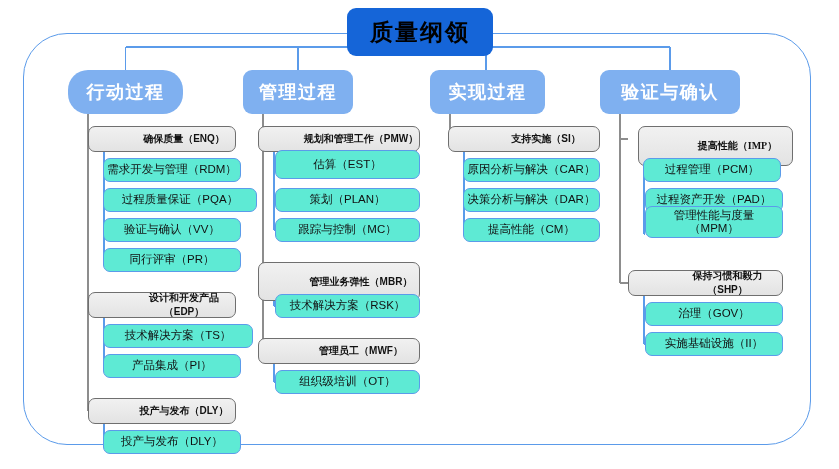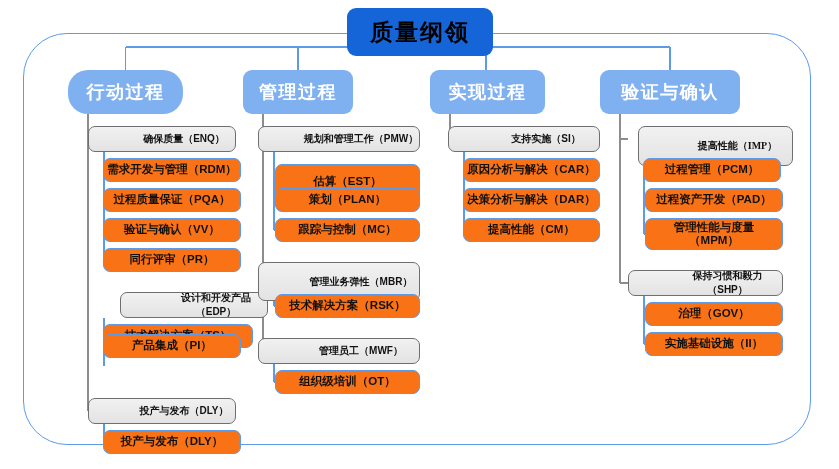--- a/index.html
+++ b/index.html
@@ -65,26 +65,26 @@
     display:flex;align-items:center;justify-content:center;
     box-sizing:border-box;
     text-align:center;
     z-index:3;
     padding-left:44px;
   }
 
   
   .itm{
     position:absolute;
-    background:#f97316;
+    background:#5eead4;
     border:1.2px solid #5B9BEA;
     border-radius:7px;
     color:#111111;
     font-size:11.5px;
-    font-weight:700;
+    font-weight:400;
     display:flex;align-items:center;justify-content:center;
     box-sizing:border-box;
     text-align:center;
     line-height:1.15;
     z-index:3;
   }
 
   
   .vline{position:absolute;width:1.4px;background:#5B9BEA;z-index:1;}
   .hline{position:absolute;height:1.4px;background:#5B9BEA;z-index:1;}
@@ -101,45 +101,45 @@
   <div class="root-title">质量纲领</div>
 
   <div id="layer">
       <div class="vline" style="left: 124.8px; top: 47px; height: 23px;"></div>
       <div class="cat" style="left: 68px; top: 70px; width: 115px; border-radius: 20px;">行动过程</div>
       <div class="hline dark" style="left: 88px; top: 138.3px; width: 0px;"></div>
       <div class="grp" style="left: 88px; top: 126px; width: 148px; height: 26px;">确保质量（ENQ）</div>
       <div class="hline" style="left: 104px; top: 169.3px;"></div>
       <div class="itm" style="left: 103px; top: 158px; width: 138px; height: 24px;">需求开发与管理（RDM）</div>
       <div class="hline" style="left: 104px; top: 199.3px;"></div>
-      <div class="itm" style="left: 103px; top: 188px; width: 138px; height: 24px;">过程质量保证（PQA）</div>
+      <div class="itm" style="left: 103px; top: 188px; width: 154px; height: 24px;">过程质量保证（PQA）</div>
       <div class="hline" style="left: 104px; top: 229.3px;"></div>
       <div class="itm" style="left: 103px; top: 218px; width: 138px; height: 24px;">验证与确认（VV）</div>
       <div class="hline" style="left: 104px; top: 259.3px;"></div>
       <div class="itm" style="left: 103px; top: 248px; width: 138px; height: 24px;">同行评审（PR）</div>
       <div class="vline" style="left: 103.3px; top: 152px; height: 108px;"></div>
       <div class="hline dark" style="left: 88px; top: 304.3px; width: 0px;"></div>
-      <div class="grp" style="left: 88px; top: 292px; width: 148px; height: 26px; margin-left: 32px;">设计和开发产品（EDP）</div>
+      <div class="grp" style="left: 88px; top: 292px; width: 148px; height: 26px;">设计和开发产品（EDP）</div>
       <div class="hline" style="left: 104px; top: 335.3px;"></div>
       <div class="itm" style="left: 103px; top: 324px; width: 150px; height: 24px;">技术解决方案（TS）</div>
       <div class="hline" style="left: 104px; top: 365.3px;"></div>
-      <div class="itm" style="left: 103px; top: 334px; width: 138px; height: 24px;">产品集成（PI）</div>
+      <div class="itm" style="left: 103px; top: 354px; width: 138px; height: 24px;">产品集成（PI）</div>
       <div class="vline" style="left: 103.3px; top: 318px; height: 48px;"></div>
       <div class="hline dark" style="left: 88px; top: 410.3px; width: 0px;"></div>
       <div class="grp" style="left: 88px; top: 398px; width: 148px; height: 26px;">投产与发布（DLY）</div>
       <div class="hline" style="left: 104px; top: 441.3px;"></div>
       <div class="itm" style="left: 103px; top: 430px; width: 138px; height: 24px;">投产与发布（DLY）</div>
       <div class="vline" style="left: 103.3px; top: 424px; height: 18px;"></div>
       <div class="vline dark" style="left: 87.3px; top: 114px; height: 297px;"></div>
       <div class="vline" style="left: 297.3px; top: 47px; height: 23px;"></div>
       <div class="cat" style="left: 243px; top: 70px; width: 110px;">管理过程</div>
       <div class="hline dark" style="left: 263px; top: 138.3px;"></div>
       <div class="grp" style="left: 258px; top: 126px; width: 162px; height: 26px;">规划和管理工作（PMW）</div>
       <div class="hline" style="left: 274px; top: 169.3px; width: 1px;"></div>
-      <div class="itm" style="left: 275px; top: 164px; width: 145px; height: 36px;">估算（EST）</div>
+      <div class="itm" style="left: 275px; top: 150px; width: 145px; height: 29px;">估算（EST）</div>
       <div class="hline" style="left: 274px; top: 199.3px; width: 1px;"></div>
       <div class="itm" style="left: 275px; top: 188px; width: 145px; height: 24px;">策划（PLAN）</div>
       <div class="hline" style="left: 274px; top: 229.3px; width: 1px;"></div>
       <div class="itm" style="left: 275px; top: 218px; width: 145px; height: 24px;">跟踪与控制（MC）</div>
       <div class="vline" style="left: 273.3px; top: 152px; height: 78px;"></div>
       <div class="hline dark" style="left: 263px; top: 274.3px;"></div>
       <div class="grp" style="left: 258px; top: 262px; width: 162px; height: 39px;">管理业务弹性（MBR）</div>
       <div class="hline" style="left: 274px; top: 305.3px; width: 1px;"></div>
       <div class="itm" style="left: 275px; top: 294px; width: 145px; height: 24px;">技术解决方案（RSK）</div>
       <div class="vline" style="left: 273.3px; top: 288px; height: 18px;"></div>
@@ -163,21 +163,21 @@
       <div class="vline dark" style="left: 449.3px; top: 114px; height: 25px;"></div>
       <div class="vline" style="left: 669.3px; top: 47px; height: 23px;"></div>
       <div class="cat" style="left: 600px; top: 70px; width: 140px;">验证与确认</div>
       <div class="hline dark" style="left: 620px; top: 138.3px; width: 8px;"></div>
       <div class="grp" style="left: 638px; top: 126px; width: 155px; height: 40px; font-family: Liberation Serif, serif;">提高性能（IMP）</div>
       <div class="hline" style="left: 644px; top: 169.3px; width: 1px;"></div>
       <div class="itm" style="left: 643px; top: 158px; width: 138px; height: 24px;">过程管理（PCM）</div>
       <div class="hline" style="left: 644px; top: 199.3px; width: 1px;"></div>
       <div class="itm" style="left: 645px; top: 188px; width: 138px; height: 24px;">过程资产开发（PAD）</div>
       <div class="hline" style="left: 644px; top: 233.3px; width: 1px;"></div>
-      <div class="itm" style="left: 645px; top: 218px; width: 138px; height: 32px;">管理性能与度量<br>（MPM）</div>
+      <div class="itm" style="left: 645px; top: 206px; width: 138px; height: 32px;">管理性能与度量<br>（MPM）</div>
       <div class="vline" style="left: 643.3px; top: 152px; height: 82px;"></div>
       <div class="hline dark" style="left: 620px; top: 282.3px; width: 8px;"></div>
       <div class="grp" style="left: 628px; top: 270px; width: 155px; height: 26px;">保持习惯和毅力（SHP）</div>
       <div class="hline" style="left: 644px; top: 313.3px; width: 1px;"></div>
       <div class="itm" style="left: 645px; top: 302px; width: 138px; height: 24px;">治理（GOV）</div>
       <div class="hline" style="left: 644px; top: 343.3px; width: 1px;"></div>
       <div class="itm" style="left: 645px; top: 332px; width: 138px; height: 24px;">实施基础设施（II）</div>
       <div class="vline" style="left: 643.3px; top: 296px; height: 48px;"></div>
       <div class="vline dark" style="left: 619.3px; top: 114px; height: 169px;"></div>
       <div class="hline" style="left: 125.5px; top: 46.3px; width: 544.5px;"></div>

